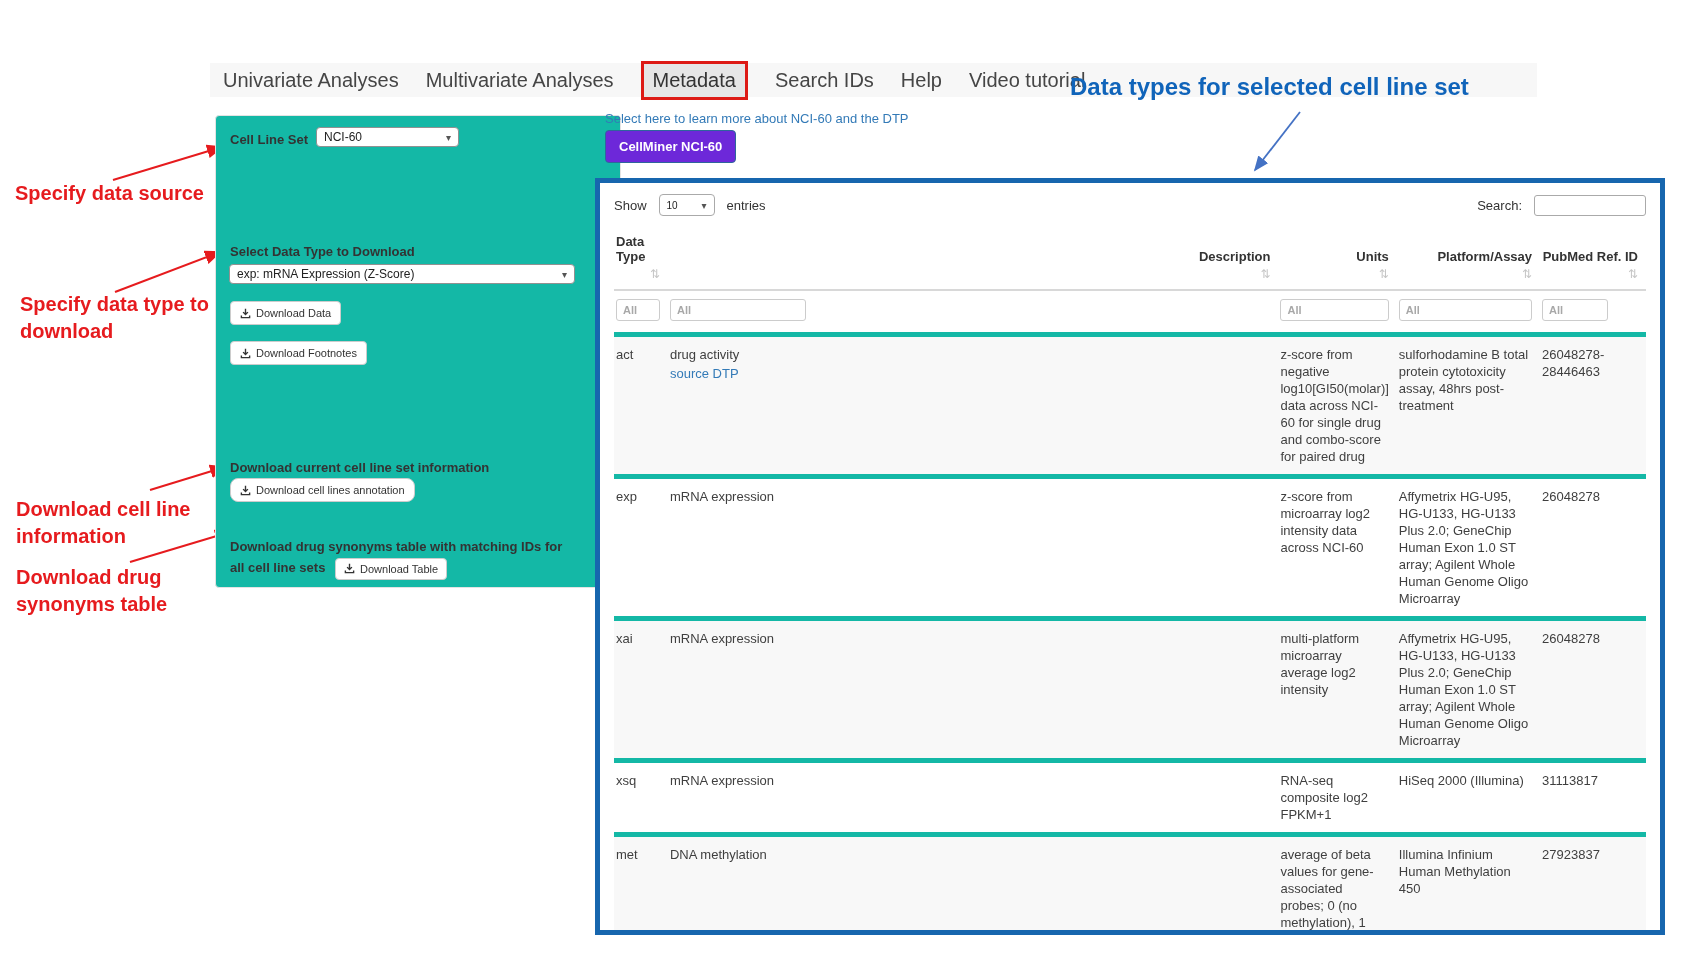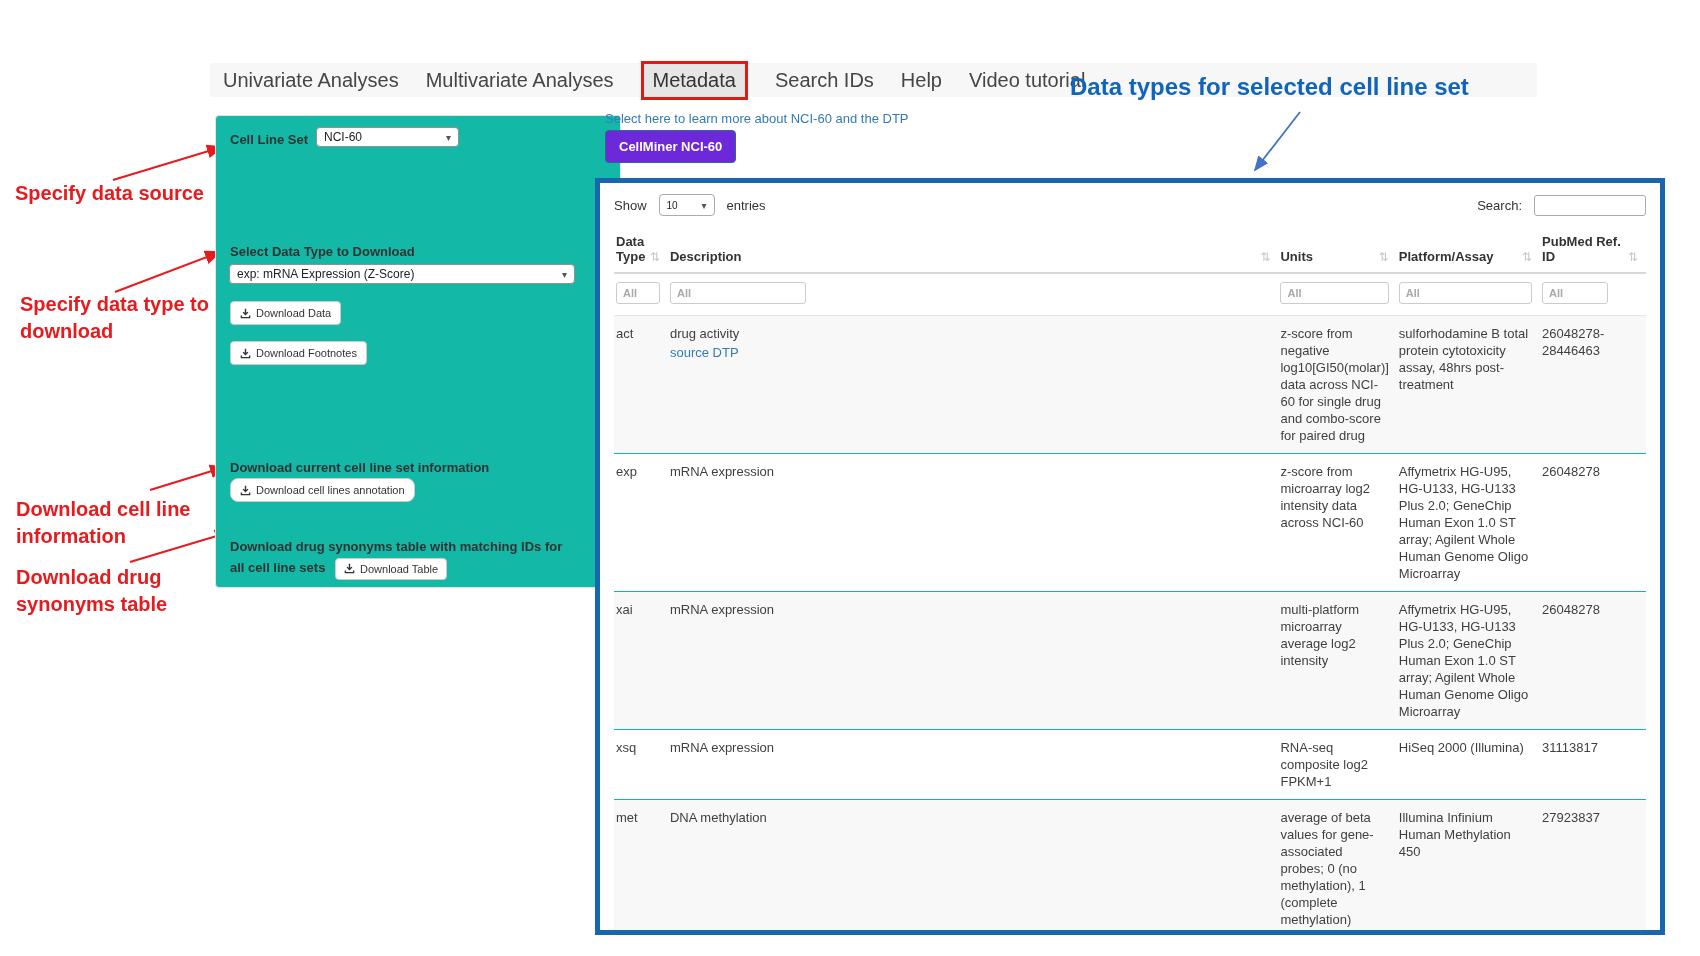--- a/index.html
+++ b/index.html
@@ -59,34 +59,34 @@
   }
   .controls { display:flex; justify-content:space-between; align-items:center; font-size:13px; margin-top:3px; }
   .show-group, .search-group { display:flex; align-items:center; gap:12px; }
   .page-select { position:static; width:56px; height:22px; font-size:10px; border-color:#aaa; }
   .search-input { width:112px; height:21px; border:1px solid #aaa; border-radius:3px; padding:2px 5px; font-size:12px; }
   table.meta { width:100%; border-collapse:collapse; table-layout:fixed; margin-top:14px; }
   table.meta th {
     vertical-align:bottom; font-size:13px; font-weight:bold; color:#333;
     padding:4px 8px 8px 2px; border-bottom:2px solid #d8d8d8; text-align:left;
   }
-  .hwrap { display:flex; align-items:flex-end; justify-content:space-between; gap:3px; }
+  .hwrap { display:flex; align-items:flex-end; justify-content:space-between; gap:3px;flex-direction:column; }
   .sort-icon { color:#c5c5c5; font-size:12px; font-weight:normal; }
   tr.filter td { padding:8px 8px 11px 2px; border-bottom:1px solid #e6e6e6; }
   .filter-input {
     width:100%; height:22px; border:1px solid #ccc; border-radius:3px;
     padding:2px 6px; font-size:11px; color:#333; background:#fff;font-weight:bold;
   }
   .filter-input::placeholder { color:#a8a8a8; }
   .f-desc { width:136px; } .f-pub { width:66px; }
   tbody td {
     font-size:13px; color:#3f3f3f; padding:9px 8px 9px 2px;
     vertical-align:top; line-height:17px; text-align:left;
   }
-  tbody tr { border-top:1px solid #14b8a6; }
+  tbody tr { border-top:5px solid #14b8a6; }
   tbody tr.odd { background:#f8f8f8; }
   .cell-link { color:#337ab7; display:inline-block; margin-top:2px; cursor:pointer; text-decoration:none; }
 </style>
 </head>
 <body>
 
 <div id="stage">
 
   <div class="navbar">
     <div class="nav-item">Univariate Analyses</div>

